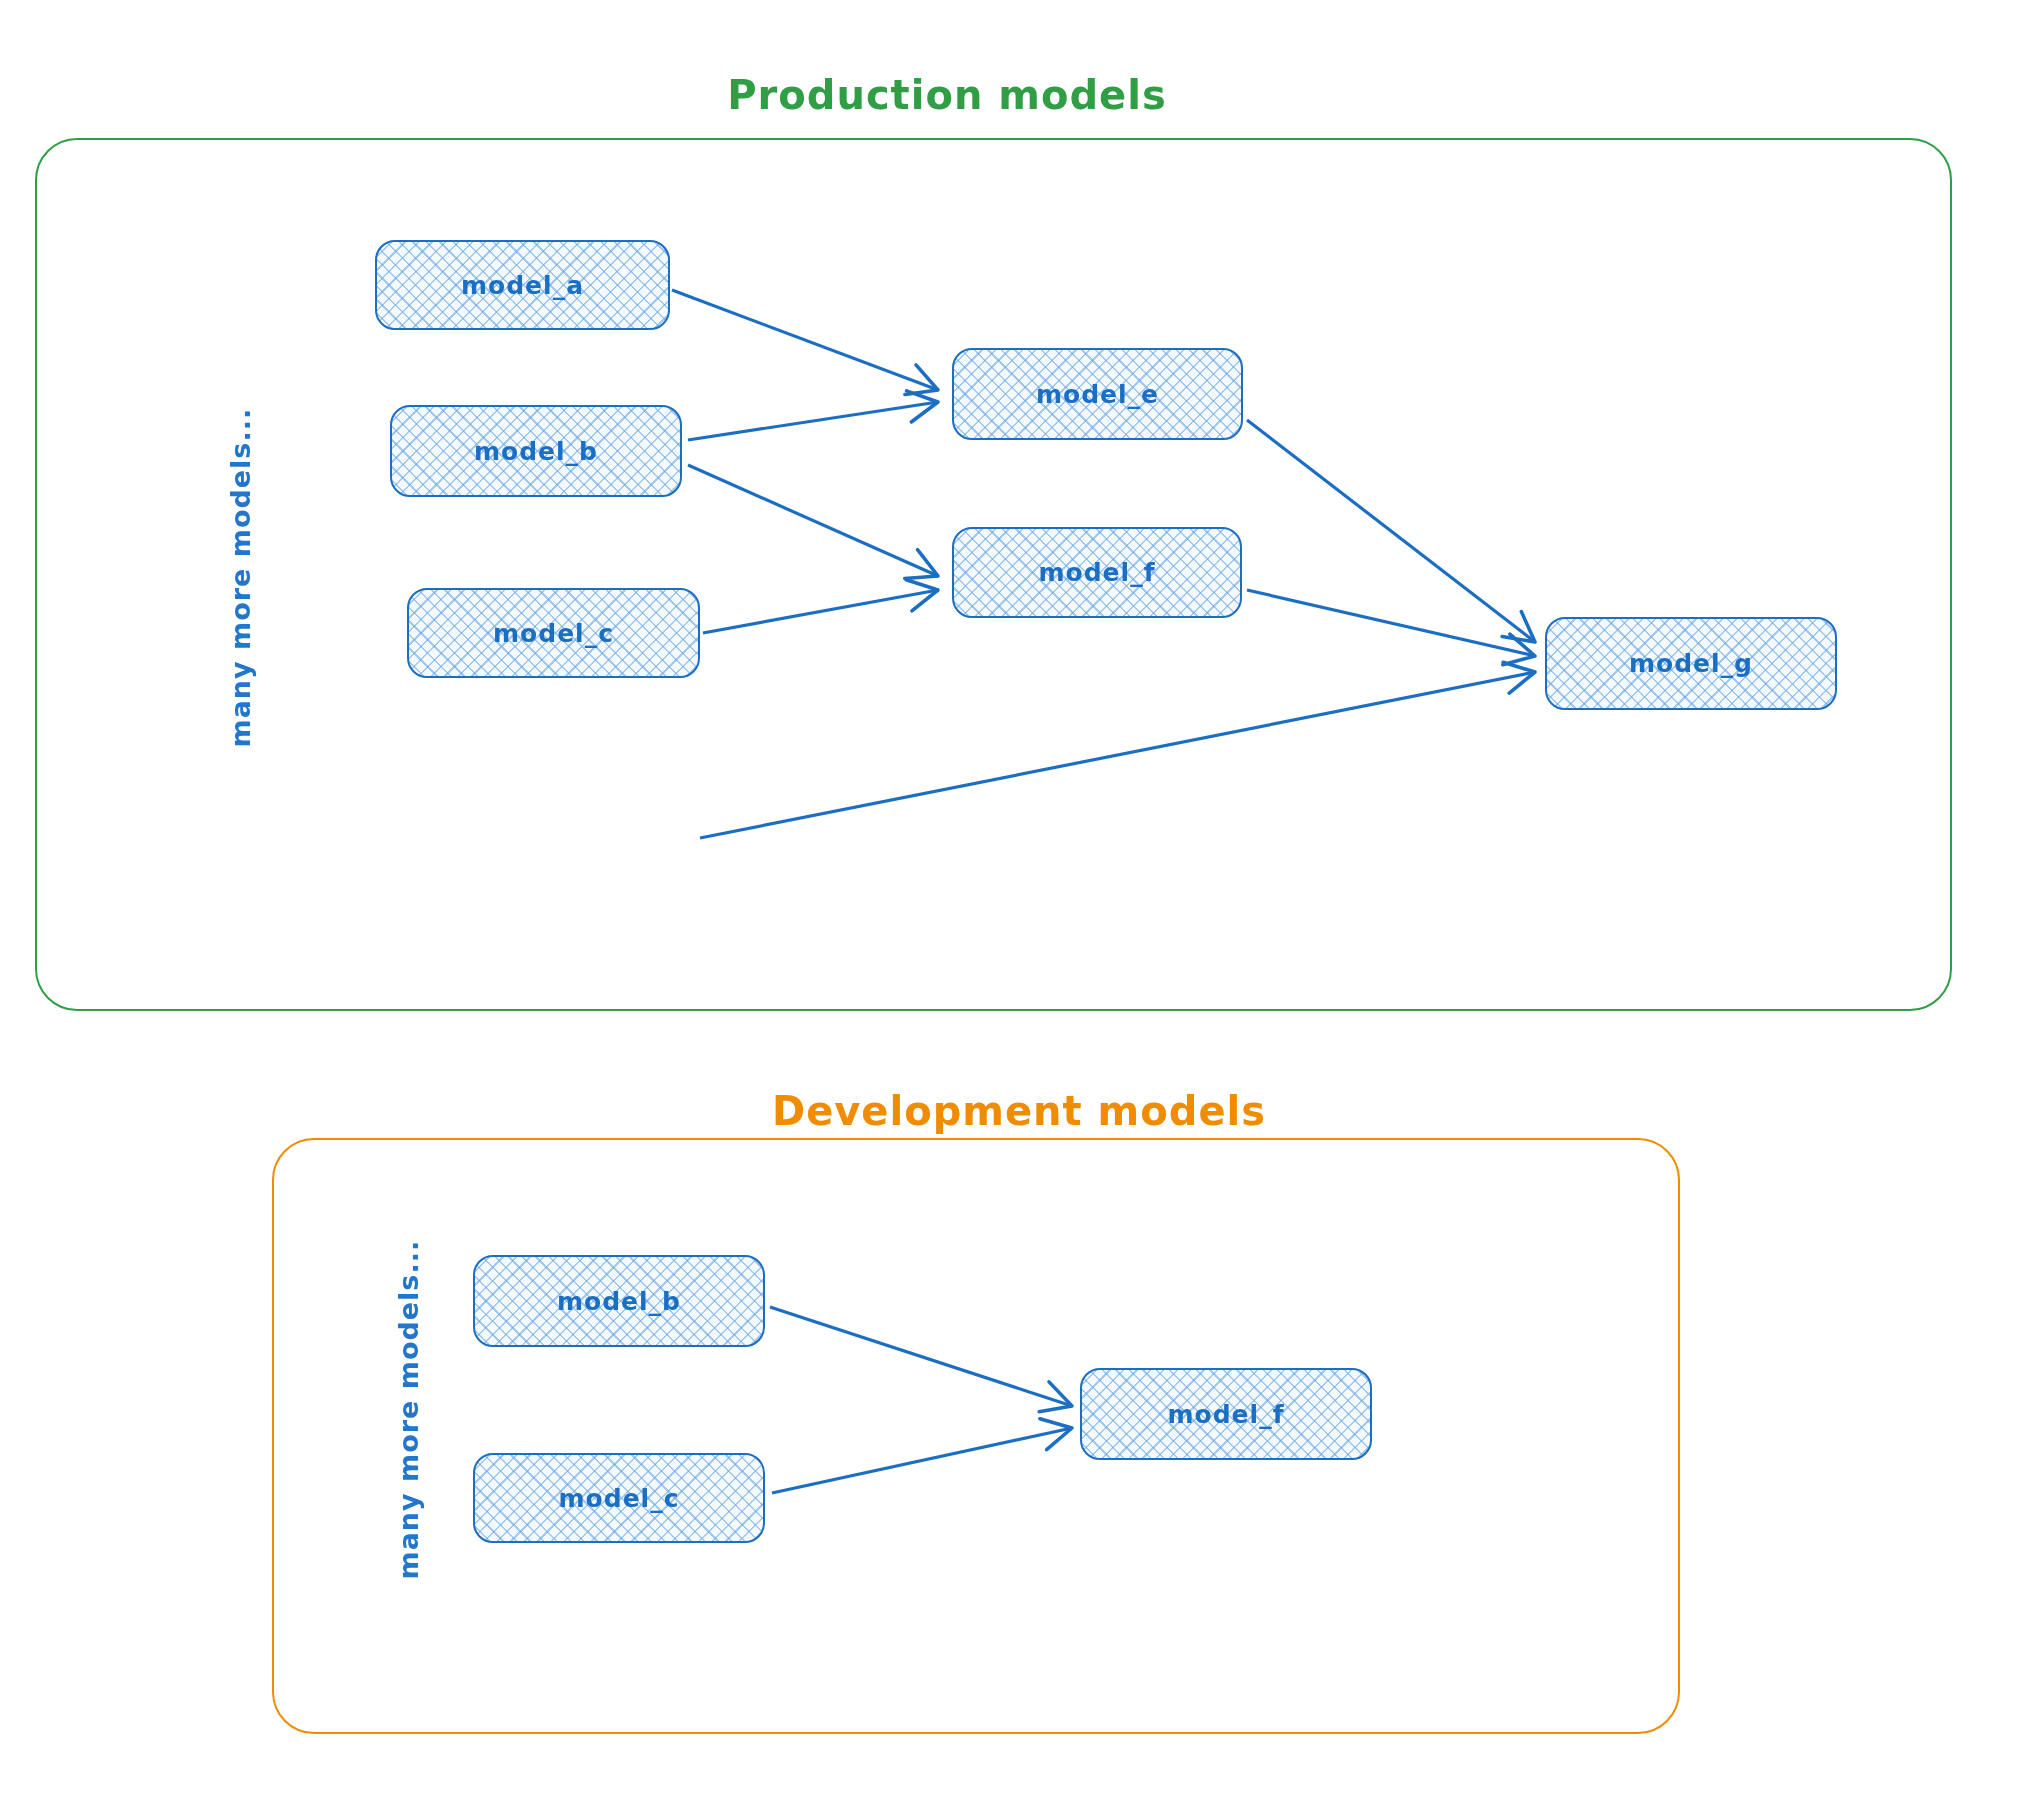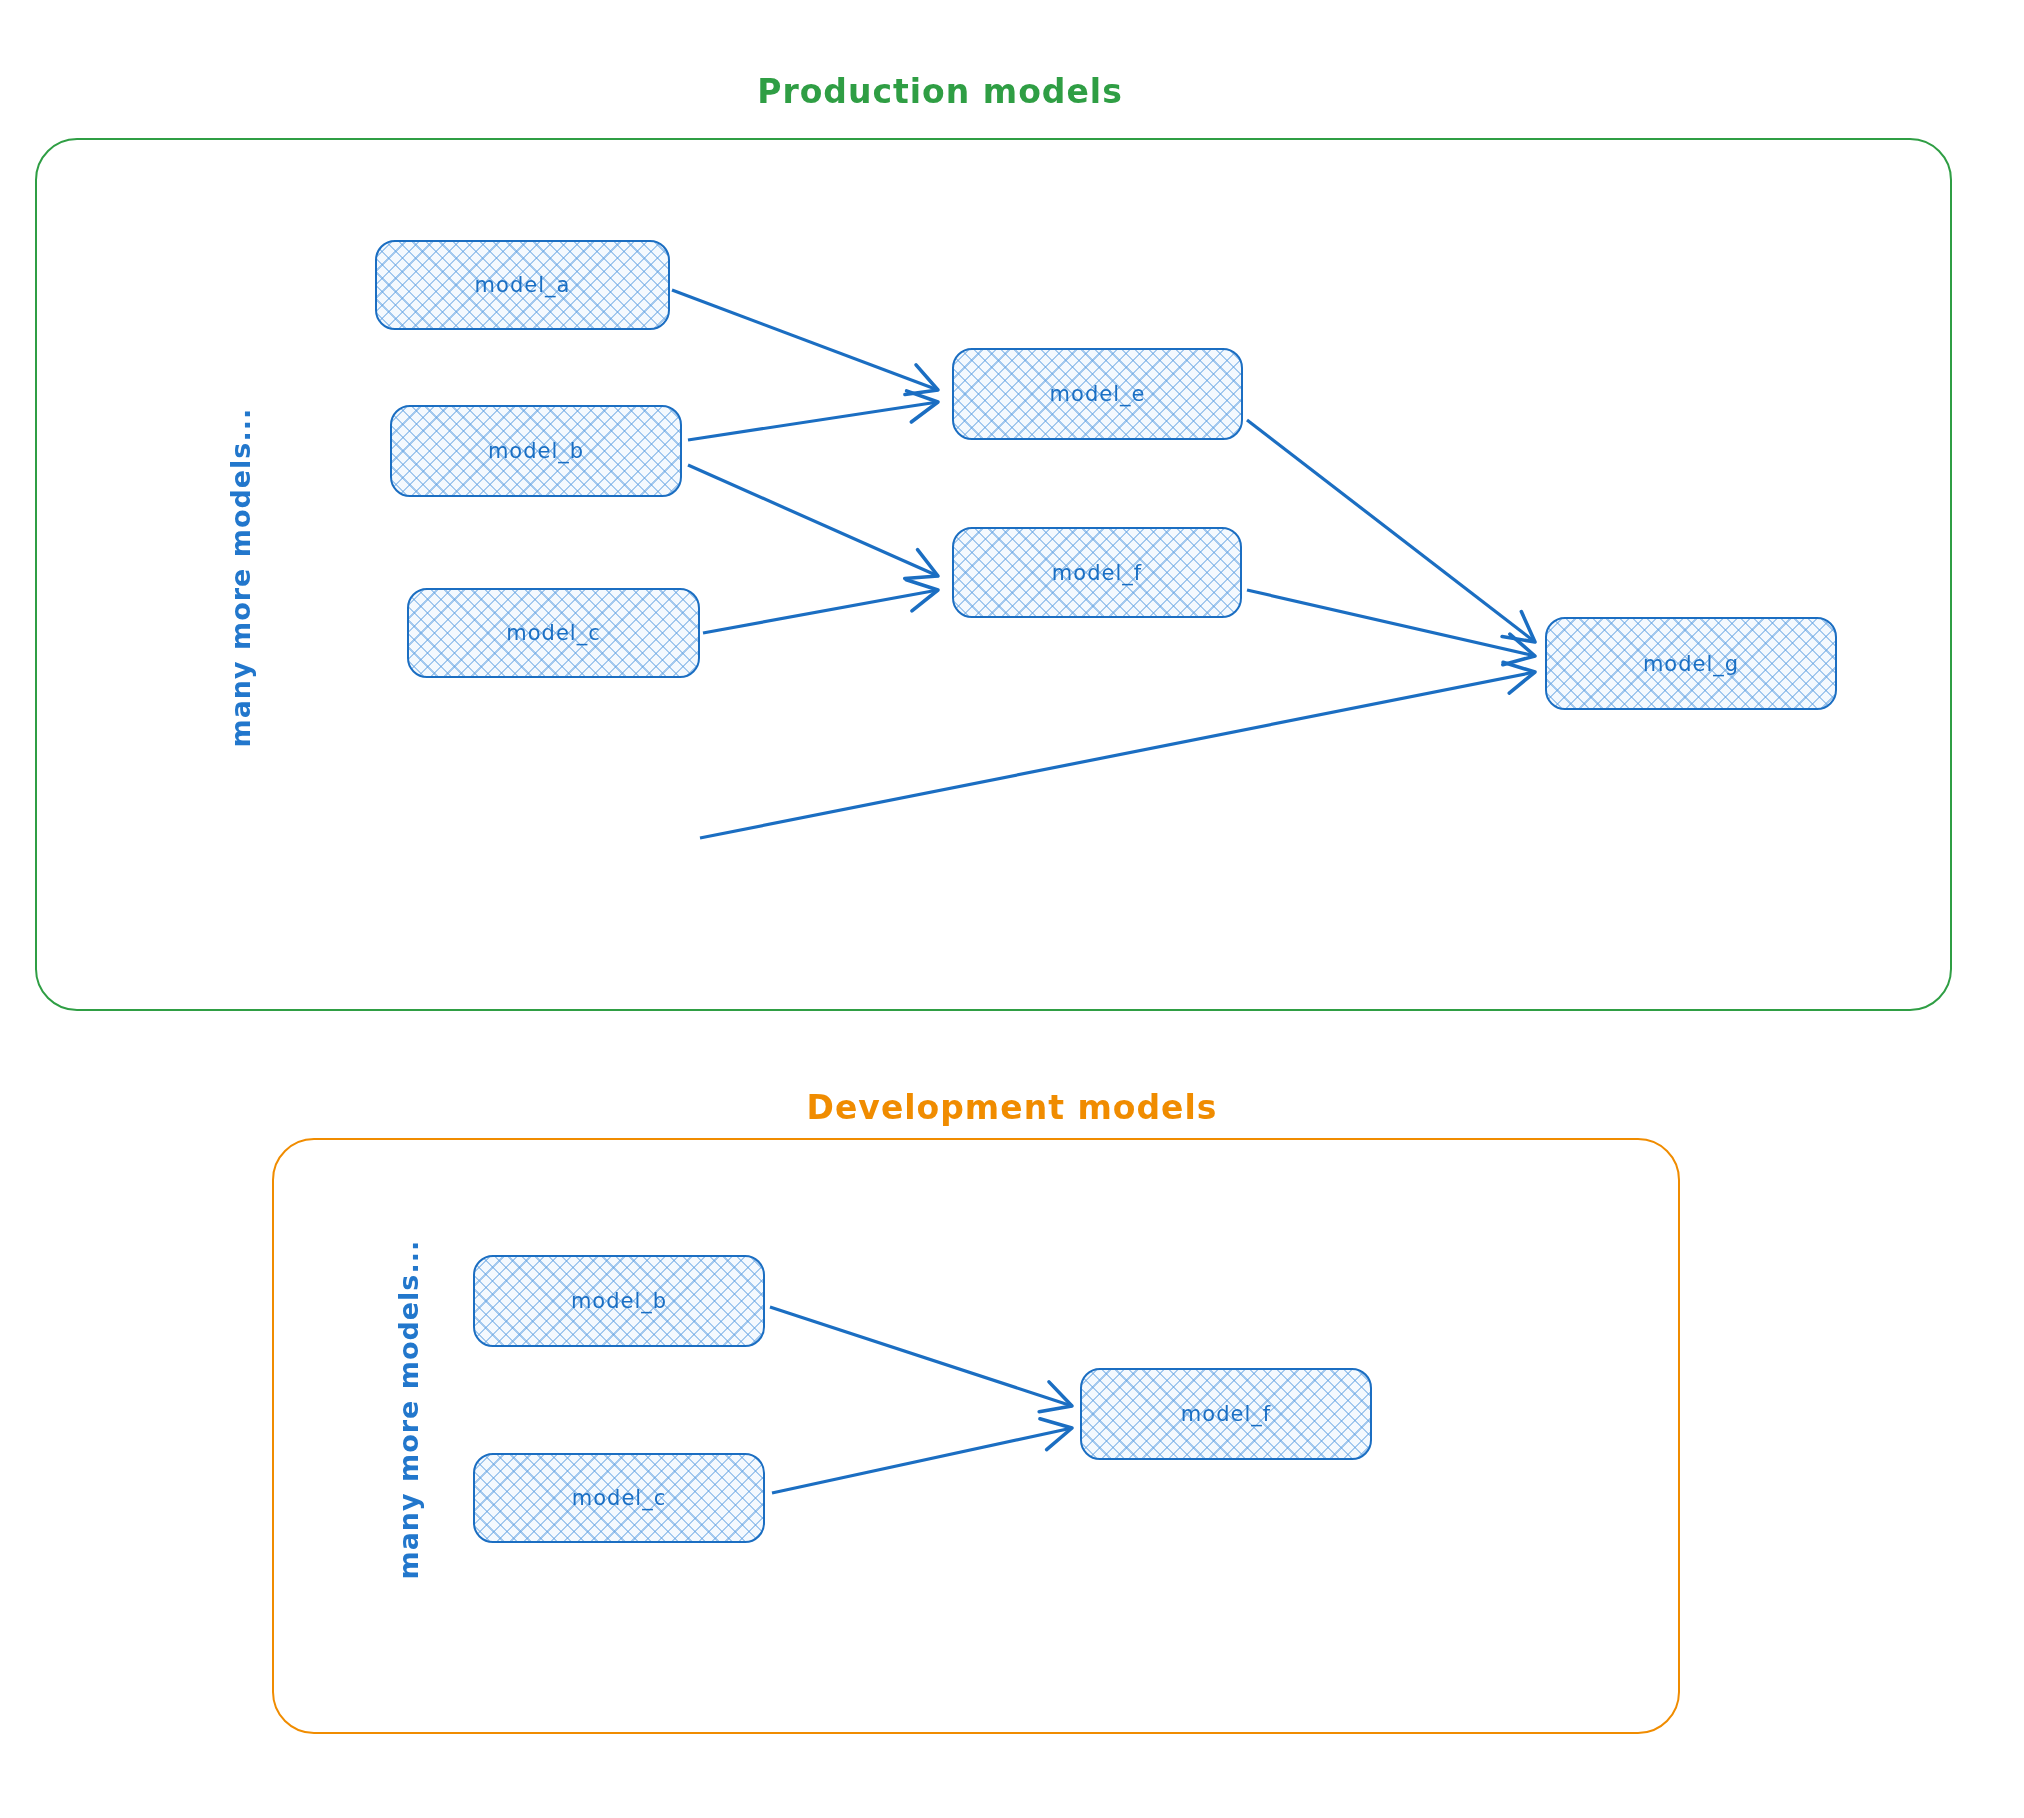--- a/index.html
+++ b/index.html
@@ -5,47 +5,48 @@
   html,body{margin:0;padding:0;background:#ffffff;}
   .canvas{
     position:relative;
     width:2024px;height:1818px;
     background:#ffffff;
     font-family:"DejaVu Sans", sans-serif;
     overflow:hidden;
   }
   .section-title{
     position:absolute;
-    font-size:33px;
+    font-size:40px;
     letter-spacing:1px;
     font-weight:600;
     white-space:nowrap;
     transform:translateX(-50%);
+    margin-left:7px;
   }
   .frame{
     position:absolute;
     border-radius:42px;
     background:transparent;
   }
   .node{
     position:absolute;
     border:2.6px solid #1b6ec2;
     border-radius:20px;
     background-color:#f4f9fe;
     background-image:
       repeating-linear-gradient(45deg,  rgba(98,162,226,.55) 0 1.6px, transparent 1.6px 9.5px),
       repeating-linear-gradient(135deg, rgba(98,162,226,.55) 0 1.6px, transparent 1.6px 9.5px);
     display:flex;align-items:center;justify-content:center;
     box-sizing:border-box;
   }
   .node-label{
     color:#1a6fc4;
-    font-size:21px;
+    font-size:25px;
     letter-spacing:1px;
-    font-weight:400;
+    font-weight:700;
   }
   .side-label{
     position:absolute;
     color:#2277cc;
     font-size:27px;
     font-weight:600;
     letter-spacing:1px;
     white-space:nowrap;
     transform:rotate(-90deg);
     transform-origin:center center;

